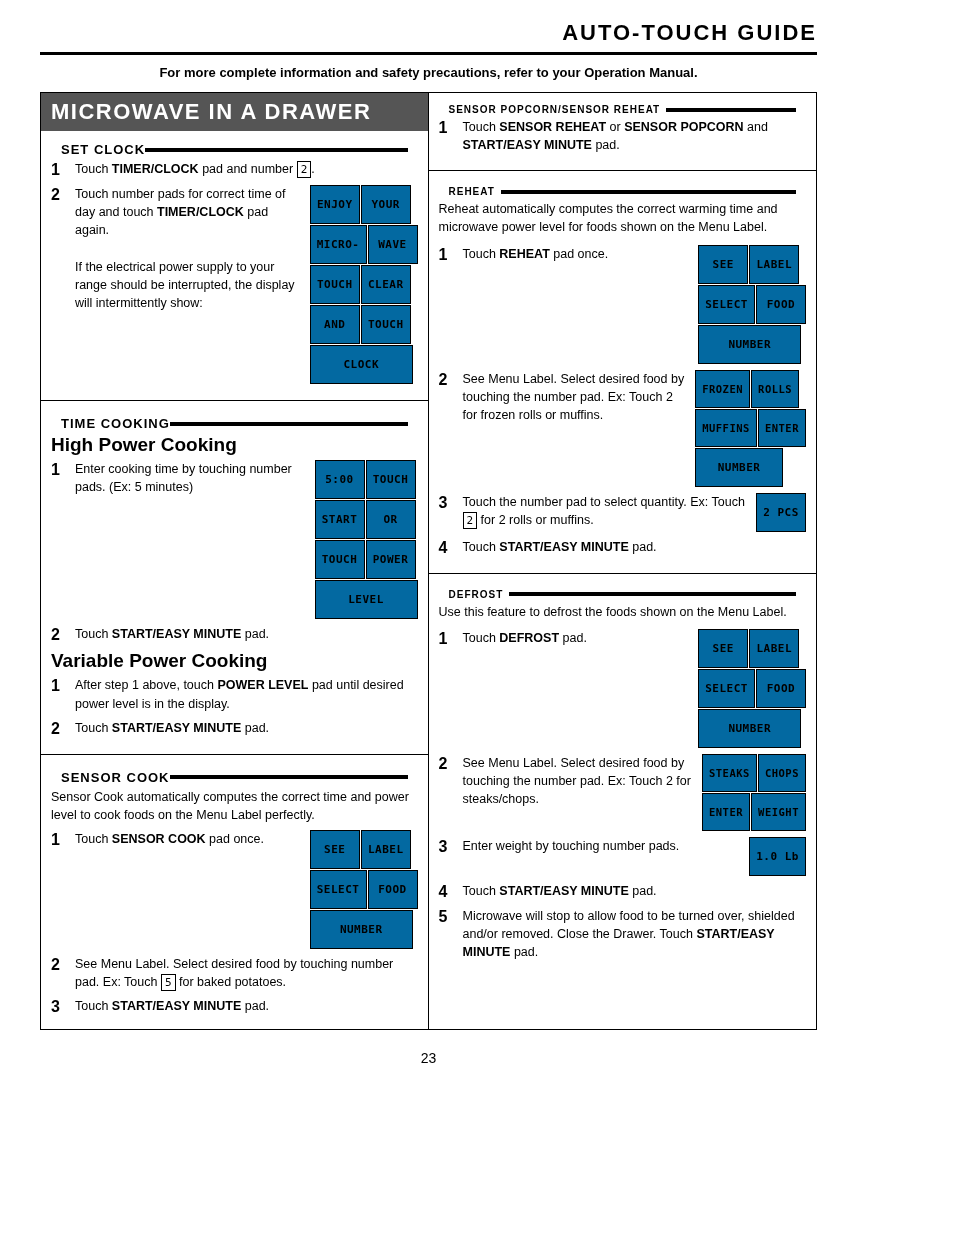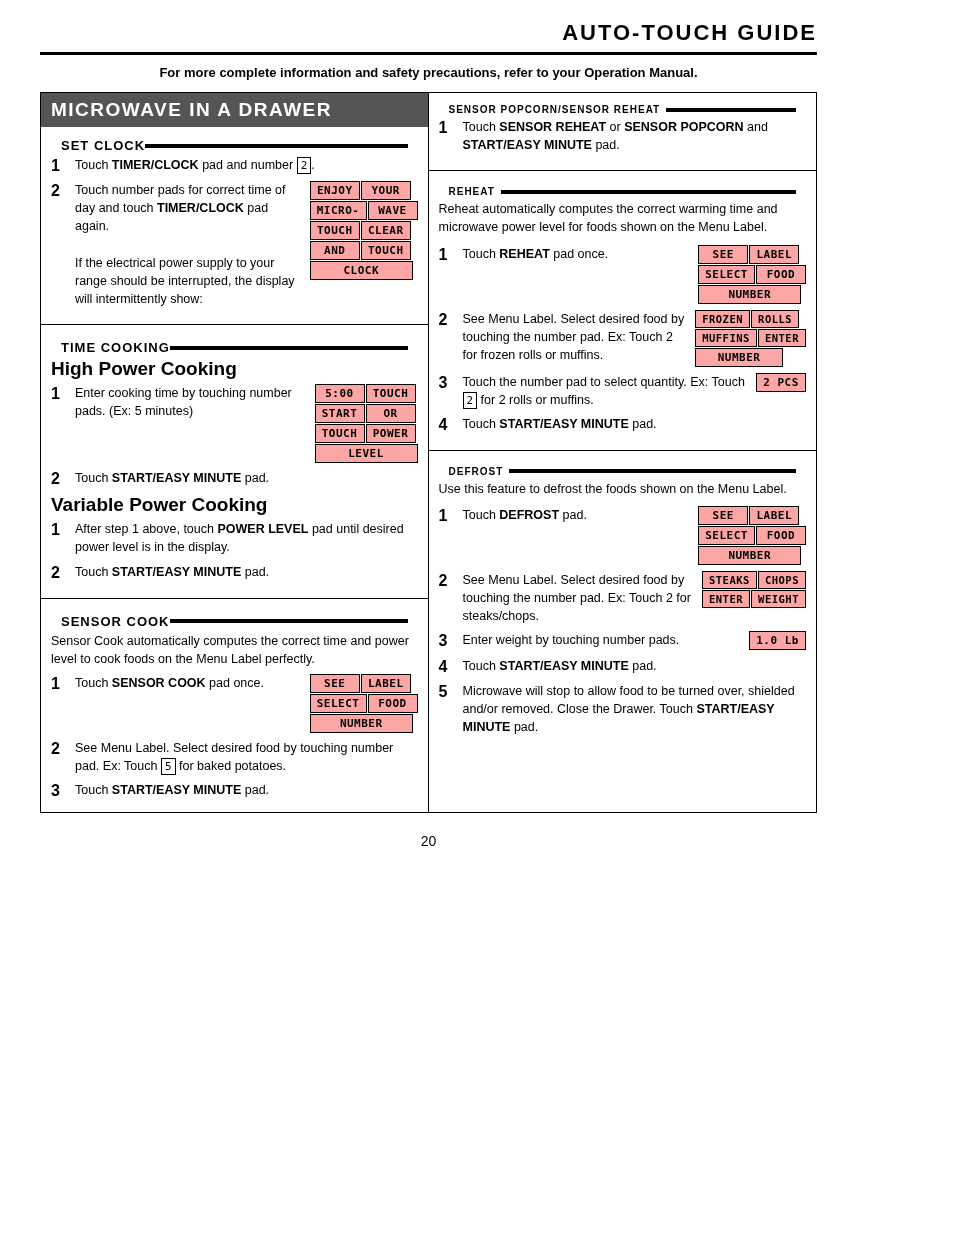--- a/index.html
+++ b/index.html
@@ -96,25 +96,25 @@
       margin-left: 4px;
     }
     .box-row {
       display: flex;
       gap: 1px;
     }
     .display-box {
       border: 1.5px solid #000;
       font-size: 11px;
       font-weight: bold;
-      padding: 2px 6px;
+      padding: 12px 6px;
       text-align: center;
       letter-spacing: 0.5px;
       min-width: 50px;
-      background: #fca5a5;
+      background: #0369a1;
       font-family: monospace;
     }
     .display-box.full {
       min-width: 103px;
     }
     .display-box.small {
       min-width: 40px;
       font-size: 10.5px;
     }
     .divider {
@@ -127,21 +127,21 @@
     }
     .page-num {
       text-align: center;
       margin-top: 20px;
       font-size: 14px;
     }
     .microwave-title {
       background: #555;
       color: #fff;
       font-weight: bold;
-      font-size: 19px;
+      font-size: 22px;
       letter-spacing: 1.5px;
       padding: 6px 10px;
       text-transform: uppercase;
     }
     .right-section-title {
       display: flex;
       align-items: center;
       padding: 5px 10px 3px 10px;
       gap: 6px;
     }
@@ -478,14 +478,14 @@
           <div class="step-num">5</div>
           <div class="step-text">
             Microwave will stop to allow food to be turned over, shielded and/or removed. Close the Drawer. Touch <b>START/EASY MINUTE</b> pad.
           </div>
         </div>
       </div>
 
     </div>
   </div>
 
-  <div class="page-num">20</div>
+  <div class="page-num">23</div>
 </div>
 
 </body></html>

